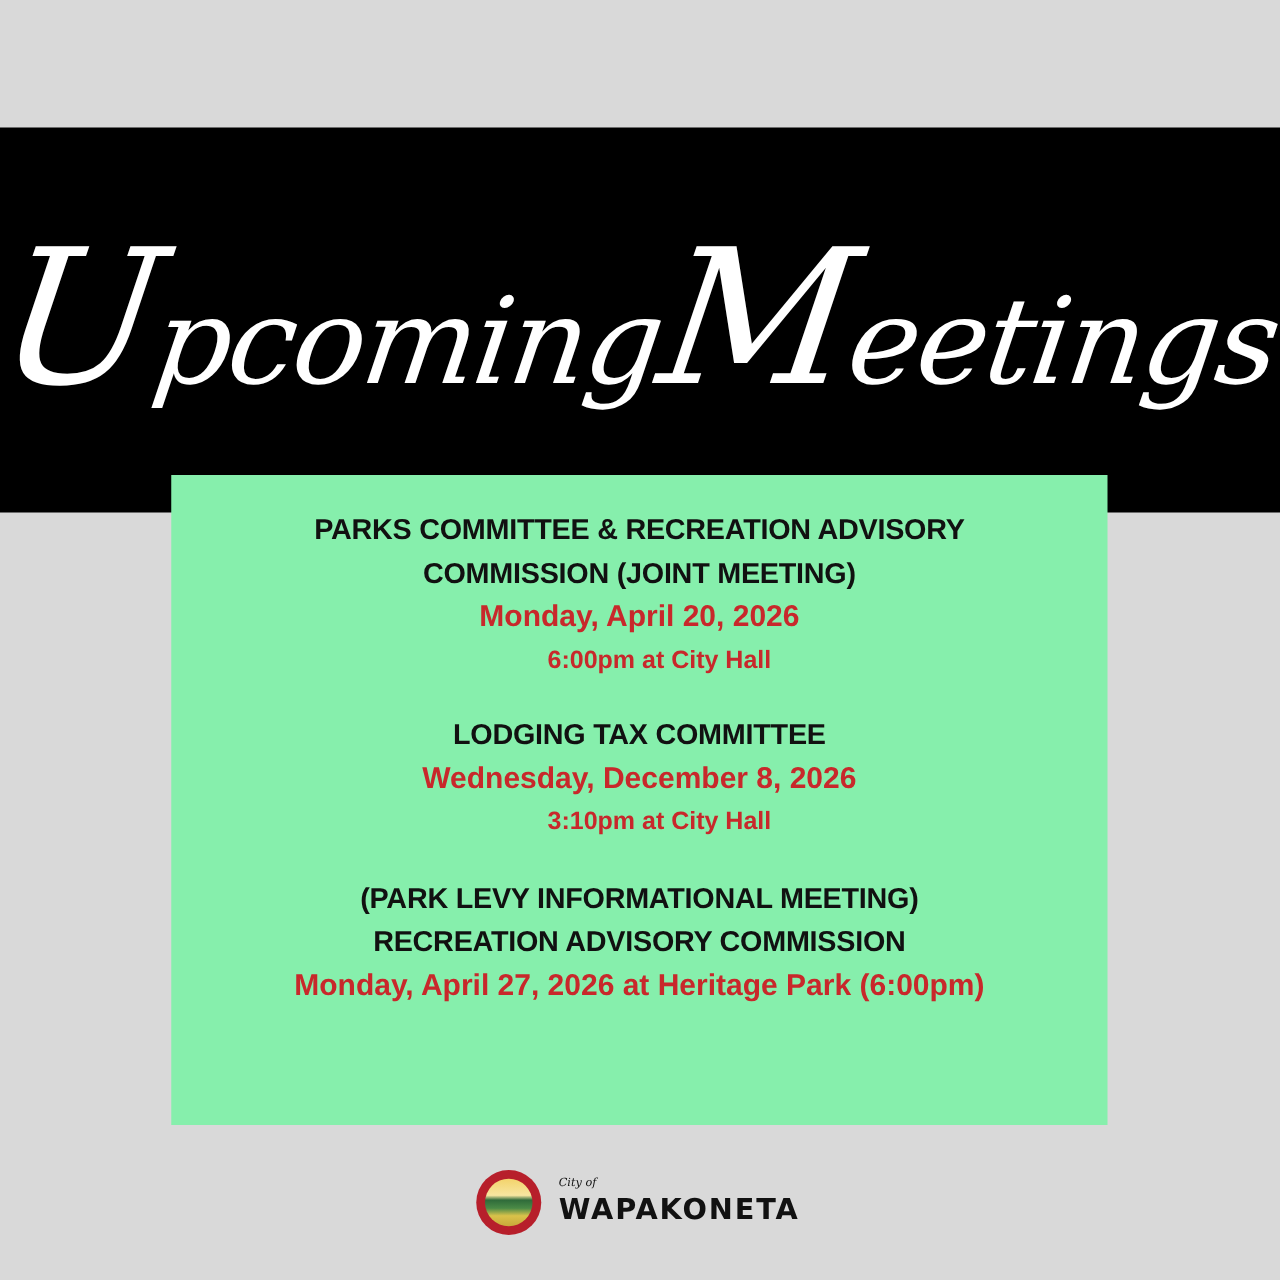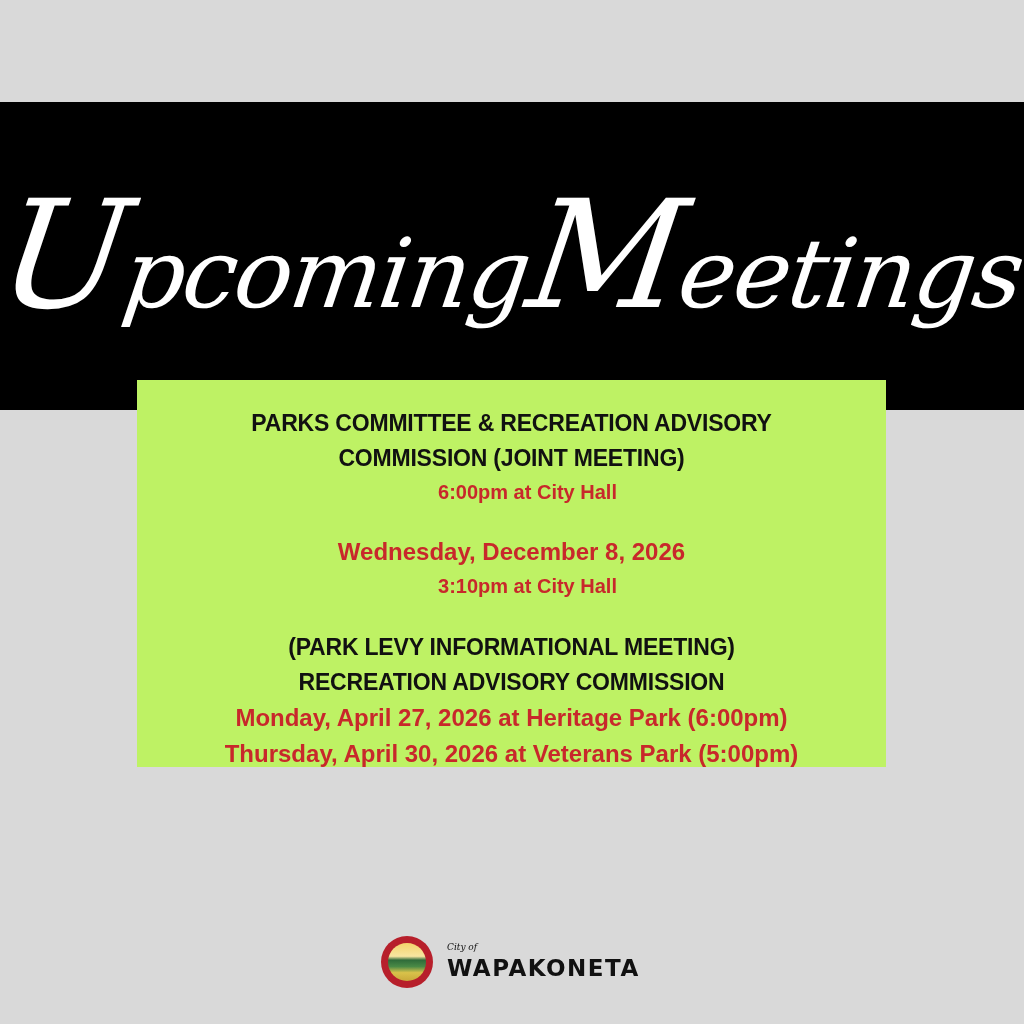--- a/index.html
+++ b/index.html
@@ -17,22 +17,22 @@
       position: absolute; left: 0; top: 185px; width: 1024px;
       text-align: center; color: #ffffff;
       font-family: "DejaVu Serif", "Liberation Serif", serif;
       font-style: italic; font-weight: 300;
       font-size: 96px; letter-spacing: -2px;
       line-height: 140px;
       transform: skewX(-8deg);
     }
     .title .cap { font-size: 150px; font-weight: 100; }
     .card {
-      position: absolute; left: 137px; top: 380px; width: 749px; height: 387px;
-      background: #bef264;
+      position: absolute; left: 137px; top: 380px; width: 749px; height: 520px;
+      background: #86efac;
       text-align: center;
     }
     .meeting { margin: 0; }
     .m-title {
       color: #111111; font-weight: 700; font-size: 23px; line-height: 35px;
       letter-spacing: -0.2px;
     }
     .m-date {
       color: #c8282b; font-weight: 700; font-size: 24px; line-height: 36px;
     }
@@ -72,31 +72,32 @@
 <div class="band"></div>
 
 <div class="title">
   <span class="cap">U</span><span>pcoming</span><span class="cap">M</span><span>eetings</span>
 </div>
 
 <div class="card">
   <div class="meeting m1">
     <div class="m-title">PARKS COMMITTEE &amp; RECREATION ADVISORY</div>
     <div class="m-title">COMMISSION (JOINT MEETING)</div>
+    <div class="m-date">Monday, April 20, 2026</div>
     <div class="m-time">6:00pm at City Hall</div>
   </div>
   <div class="meeting m2">
+    <div class="m-title">LODGING TAX COMMITTEE</div>
     <div class="m-date">Wednesday, December 8, 2026</div>
     <div class="m-time">3:10pm at City Hall</div>
   </div>
   <div class="meeting m3">
     <div class="m-title">(PARK LEVY INFORMATIONAL MEETING)</div>
     <div class="m-title">RECREATION ADVISORY COMMISSION</div>
     <div class="m-date">Monday, April 27, 2026 at Heritage Park (6:00pm)</div>
-    <div class="m-date">Thursday, April 30, 2026 at Veterans Park (5:00pm)</div>
   </div>
 </div>
 
 <div class="logo">
   <div class="seal">
     <div class="inner"></div>
   </div>
   <div class="logo-text">
     <span class="city-of">City of</span>
     <span class="city-name">WAPAKONETA</span>

